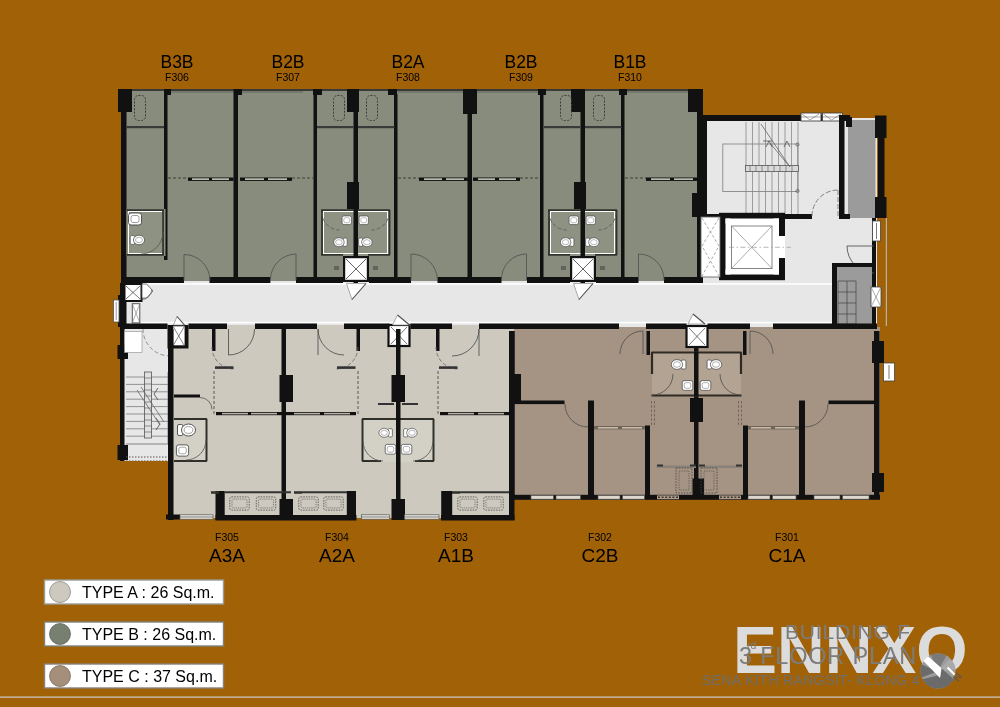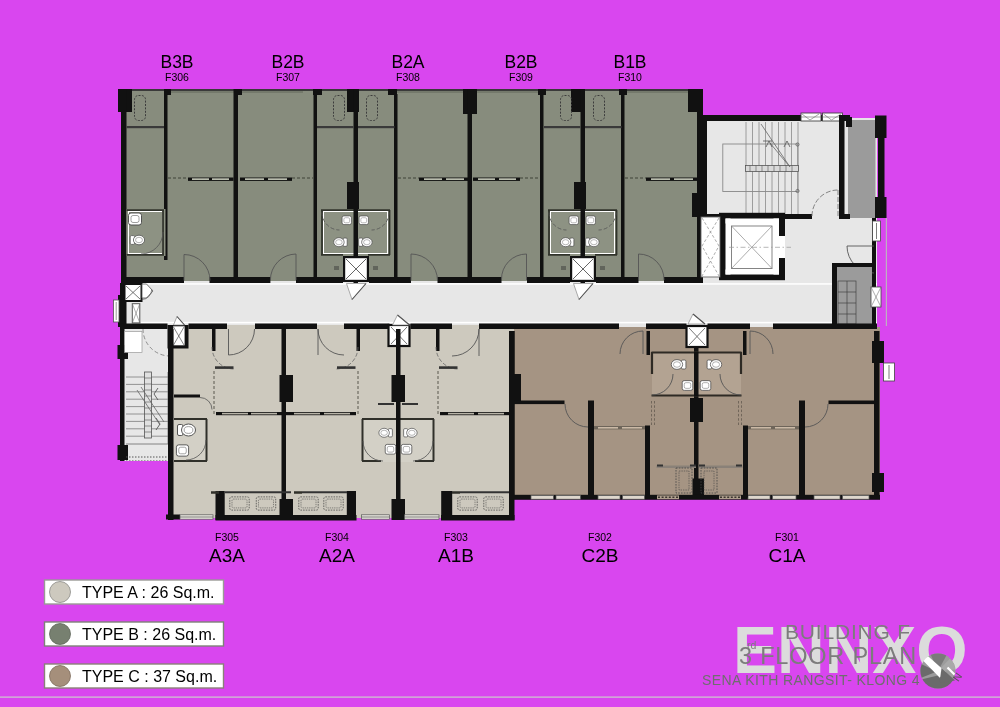--- a/index.html
+++ b/index.html
@@ -1,16 +1,16 @@
 <!DOCTYPE html>
 <html><head>
 <meta charset="utf-8">
 <style>
   html,body{margin:0;padding:0;background:#ffffff;}
-  .page{position:relative;width:1000px;height:707px;background:#d946ef;overflow:hidden;
+  .page{position:relative;width:1000px;height:707px;background:#a16207;overflow:hidden;
         font-family:"Liberation Sans", sans-serif;text-align:right;}
   svg{position:absolute;left:0;top:0;}
 </style>
 </head>
 <body>
 <div class="page">
 <svg width="1000" height="707" viewBox="0 0 1000 707">
 <defs>
   <symbol id="acu" viewBox="0 0 14 28">
     <rect x="1.5" y="1.5" width="11" height="25" rx="4" fill="none" stroke="#3c3c3c" stroke-width="1" stroke-dasharray="2 1.4"></rect>

